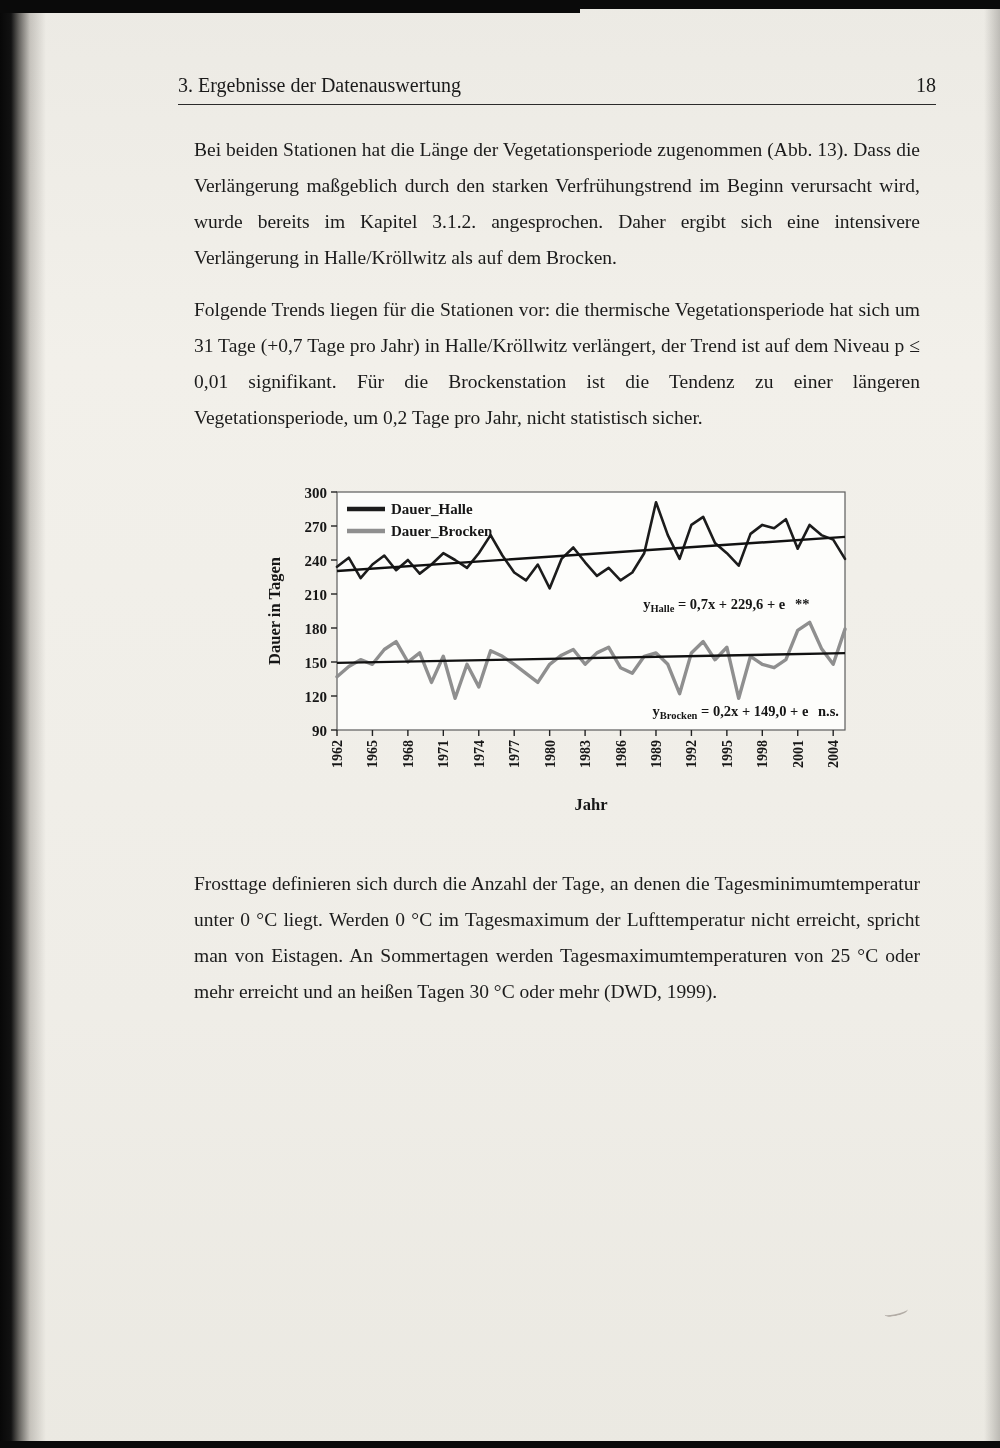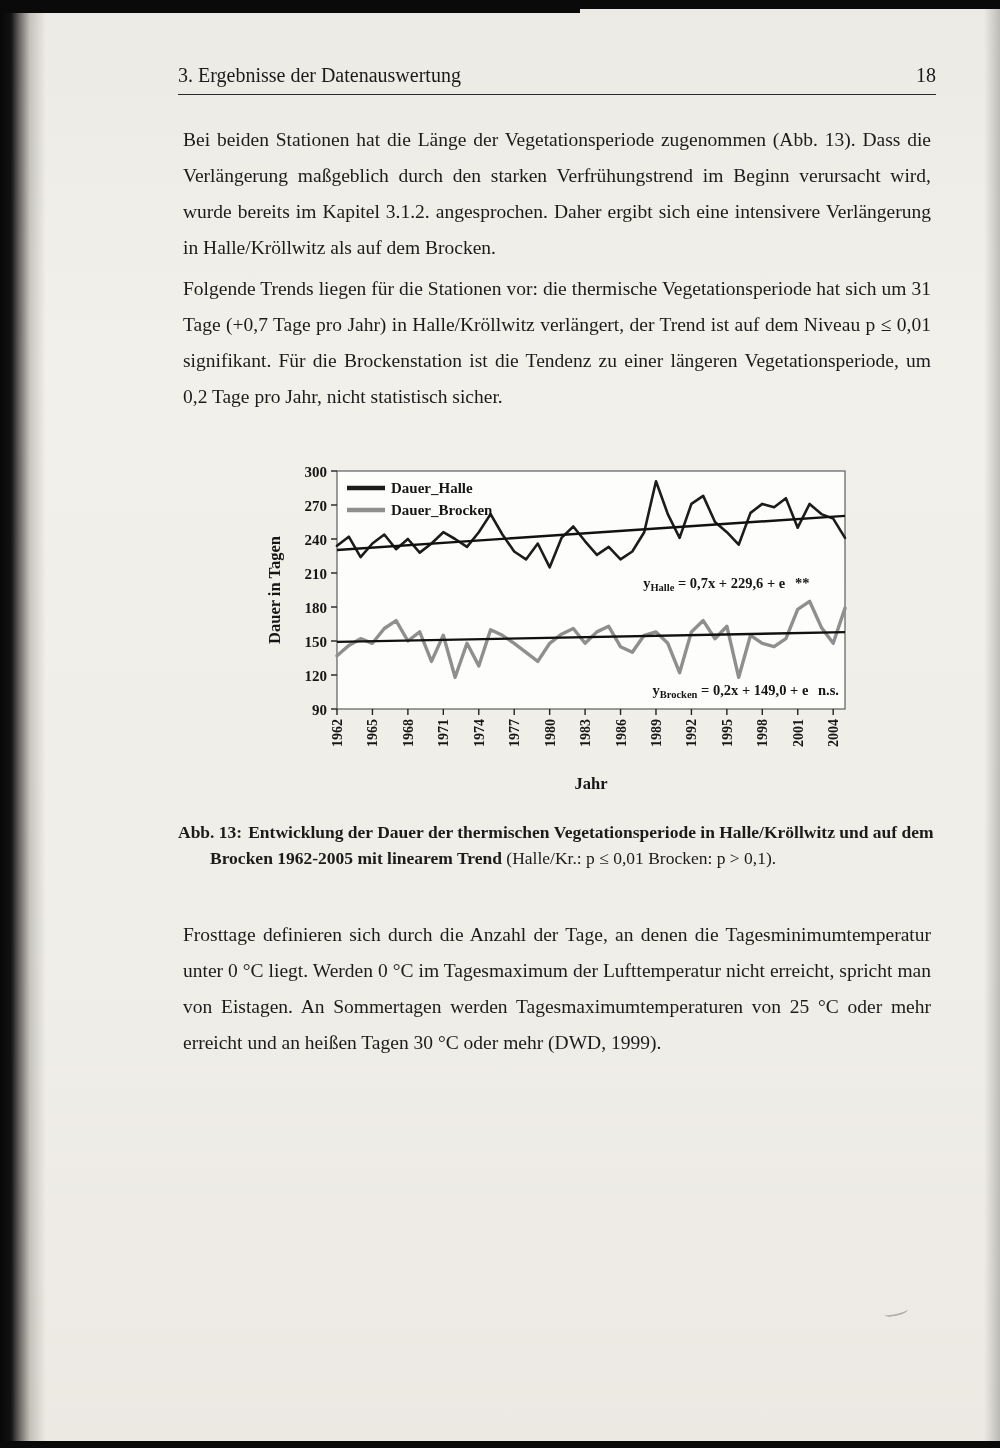--- a/index.html
+++ b/index.html
@@ -13,27 +13,27 @@
   .scan-top{position:absolute;top:0;left:0;width:100%;height:9px;background:#0a0a0a;z-index:6;}
   .scan-top-thick{position:absolute;top:0;left:0;width:58%;height:13px;background:#0a0a0a;z-index:6;}
   .scan-bottom{position:absolute;bottom:0;left:0;width:100%;height:7px;background:#0a0a0a;z-index:6;}
   .scan-left{position:absolute;top:0;left:0;height:100%;width:46px;z-index:5;
     background:linear-gradient(to right,#080808 0px,#121212 11px,rgba(30,28,25,.65) 19px,rgba(80,74,68,.25) 30px,rgba(0,0,0,0) 46px);}
   .scan-right{position:absolute;top:0;right:0;height:100%;width:16px;z-index:5;
     background:linear-gradient(to left,rgba(20,18,16,.22),rgba(0,0,0,0));}
   .pen-mark{position:absolute;left:884px;top:1308px;width:24px;height:8px;
     border-bottom:2px solid #9a938c;border-radius:0 0 60% 40%;transform:rotate(-10deg);opacity:.7;z-index:3;}
 
-  .content{position:absolute;left:178px;top:64px;width:758px;z-index:2;}
+  .content{position:absolute;left:178px;top:74px;width:758px;z-index:2;}
 
   .page-head{display:flex;justify-content:space-between;align-items:flex-end;
     font-size:20px;padding-bottom:7px;border-bottom:1.6px solid #2b2b2b;}
   .page-head .num{font-size:20px;}
 
-  p.body-par{font-size:19.5px;line-height:36px;text-align:justify;margin:5px;}
+  p.body-par{font-size:19.5px;line-height:36px;text-align:justify;margin:16px;}
   .par-first{margin-top:27px !important;}
 
   .figure{margin:42px 0 0 0;width:758px;}
   .chart{width:600px;margin:0 auto;}
   .chart text{font-family:"Liberation Serif",serif;font-weight:bold;fill:#161616;}
   .chart .yt{font-size:15px;}
   .chart .xt{font-size:14px;}
   .chart .lg{font-size:15px;}
   .chart .ann{font-size:14.5px;}
   .chart .ann .sub{font-size:10.5px;}
@@ -122,21 +122,18 @@
           <line x1="80" y1="184.90666666666667" x2="588" y2="175.16" stroke="#111111" stroke-width="2.4"></line>
           <text class="ann" x="552.44" y="130.73333333333335" text-anchor="end">y<tspan class="sub" dy="3">Halle</tspan><tspan dy="-3"> = 0,7x + 229,6 + e </tspan><tspan dx="6">**</tspan></text>
           <text class="ann" x="582" y="238.4" text-anchor="end">y<tspan class="sub" dy="3">Brocken</tspan><tspan dy="-3"> = 0,2x + 149,0 + e </tspan><tspan dx="6">n.s.</tspan></text>
           <line x1="90" x2="128" y1="31" y2="31" stroke="#1c1c1c" stroke-width="4.6"></line>
           <text class="lg" x="134" y="36">Dauer_Halle</text>
           <line x1="90" x2="128" y1="53" y2="53" stroke="#8f8f8f" stroke-width="4.6"></line>
           <text class="lg" x="134" y="58">Dauer_Brocken</text>
           <text class="al" transform="rotate(-90 18 133)" x="18" y="138" text-anchor="middle">Dauer in Tagen</text>
           <text class="al" x="334" y="332" text-anchor="middle">Jahr</text>
         </svg></div>
-    <figcaption class="caption">
-      <span class="cap-label">Abb. 13:</span><span class="cap-bold">Entwicklung der Dauer der thermischen Vegetationsperiode in Halle/Kröllwitz und auf dem Brocken 1962-2005 mit linearem Trend </span><span class="cap-rest">(Halle/Kr.: p ≤ 0,01 Brocken: p &gt; 0,1).</span>
-    </figcaption>
   </figure>
 
 
   <p class="body-par par-after-head">Frosttage definieren sich durch die Anzahl der Tage, an denen die Tagesminimumtemperatur unter 0 °C liegt. Werden 0 °C im Tagesmaximum der Lufttemperatur nicht erreicht, spricht man von Eistagen. An Sommertagen werden Tagesmaximumtemperaturen von 25 °C oder mehr erreicht und an heißen Tagen 30 °C oder mehr (DWD, 1999).</p>
 
 </div>
 
 </body></html>

